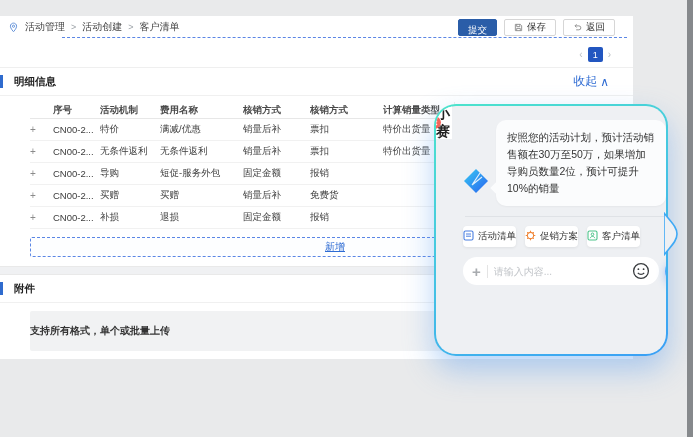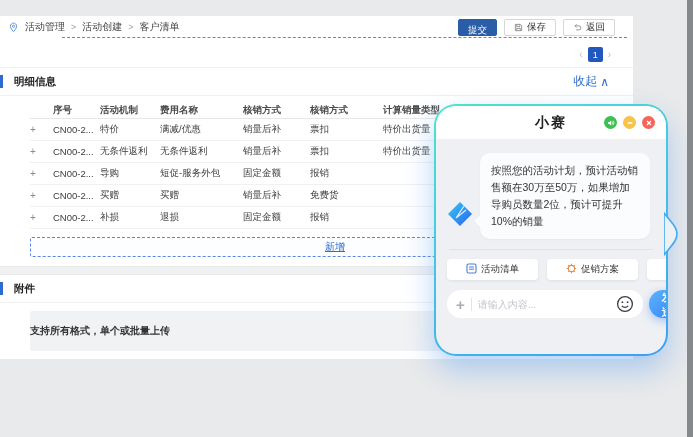--- a/index.html
+++ b/index.html
@@ -54,21 +54,21 @@
                 display:flex; align-items:center; font-size:10px; font-weight:bold; color:#333; }
 
   
   .scrollbar { position:absolute; right:0; top:0; width:6px; height:437px; background:#86898c; z-index:30; }
 
   
   .chat { position:absolute; left:434px; top:104px; width:234px; height:252px; z-index:20;
           border-radius:22px; padding:2px;
           background:linear-gradient(155deg,#4ce4cb 0%,#45c6e2 45%,#3a9ff6 100%);
           box-shadow:0 14px 30px rgba(95,160,240,.45); }
-  .chat-inner { width:100%; height:100%; border-radius:20px; background:#eef0f3; overflow:hidden; display:flex; flex-direction:column; }
+  .chat-inner { width:100%; height:100%; border-radius:20px; background:#eef0f3; overflow:hidden; display:flex; flex-direction:row; }
   .chat-head { background:#fff; height:33px; position:relative; display:flex; align-items:center; justify-content:center; }
   .chat-title { font-size:14px; font-weight:bold; color:#222; letter-spacing:2px; }
   .win-btns { position:absolute; right:11px; top:10px; display:flex; gap:6px; }
   .wbtn { width:13px; height:13px; border-radius:50%; display:flex; align-items:center; justify-content:center;
           color:#fff; font-size:8px; line-height:1; cursor:pointer; }
   .wbtn.sound { background:#3fbf52; }
   .wbtn.min { background:#f7c349; color:#8a5d00; }
   .wbtn.close { background:#f4655c; }
   .wbtn svg { width:8px; height:8px; }
 
@@ -76,21 +76,21 @@
   .msg-row { display:flex; gap:7px; margin-top:8px; align-items:flex-start; }
   .avatar { width:26px; height:26px; flex:0 0 26px; margin-top:48px; }
   .bubble { background:#fbfcfd; border-radius:10px; padding:9px 11px; width:170px; font-size:10.5px; line-height:1.62;
             color:#333; position:relative; box-shadow:0 1px 2px rgba(0,0,0,.04); }
   .bubble::before { content:""; position:absolute; left:-4px; top:64px; width:8px; height:8px; background:#fbfcfd; transform:rotate(45deg); }
   .bubble .p1 { margin-bottom:9px; }
 
   .chat-div { height:1px; background:#dfe2e6; margin:10px 2px 0 2px; }
 
   .chips { display:flex; gap:9px; margin-top:9px; }
-  .chip { background:#fff; border-radius:4px; padding:4px 19px; display:flex; align-items:center; gap:4px;
+  .chip { background:#fff; border-radius:4px; padding:4px 0; display:flex; align-items:center; gap:4px;
           font-size:9.5px; color:#333; box-shadow:0 1px 3px rgba(0,0,0,.07); cursor:pointer; white-space:nowrap; }
   .chip svg { width:11px; height:11px; }
 
   .input-row { display:flex; gap:6px; margin-top:10px; align-items:center; }
   .input-pill { flex:1; background:#fff; height:28px; border-radius:15px; display:flex; align-items:center; padding:0 9px 0 9px; gap:6px; }
   .plus { color:#a8abaf; font-size:15px; font-weight:bold; cursor:pointer; line-height:1; }
   .vdiv { width:1px; height:13px; background:#e4e4e4; }
   .chat-input { border:none; outline:none; flex:1; font-size:10px; color:#444; min-width:0; background:transparent; font-family:inherit; }
   .chat-input::placeholder { color:#c3c6ca; }
   .smiley { width:18px; height:18px; flex:0 0 18px; cursor:pointer; }

